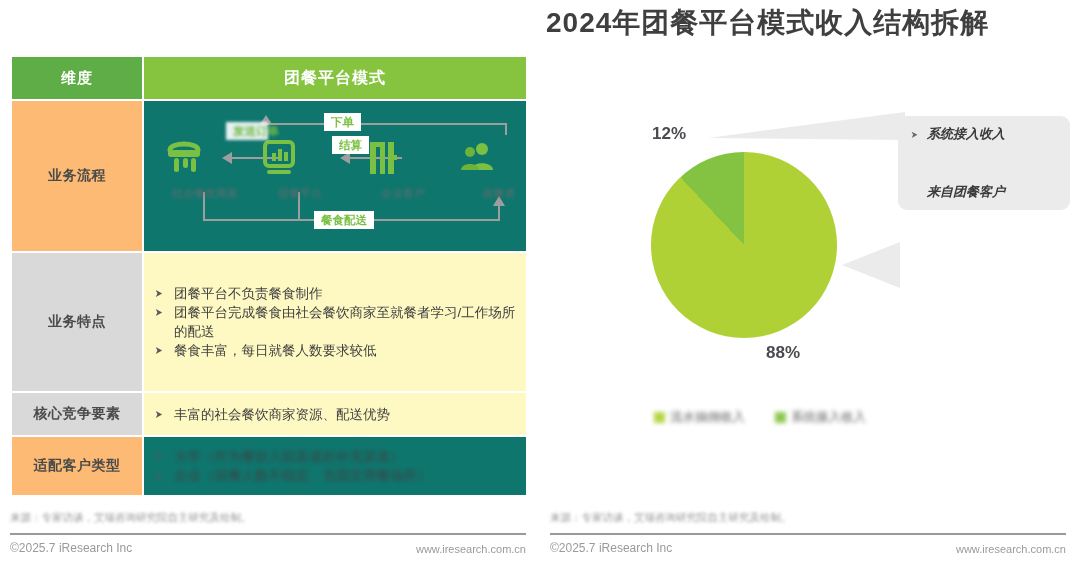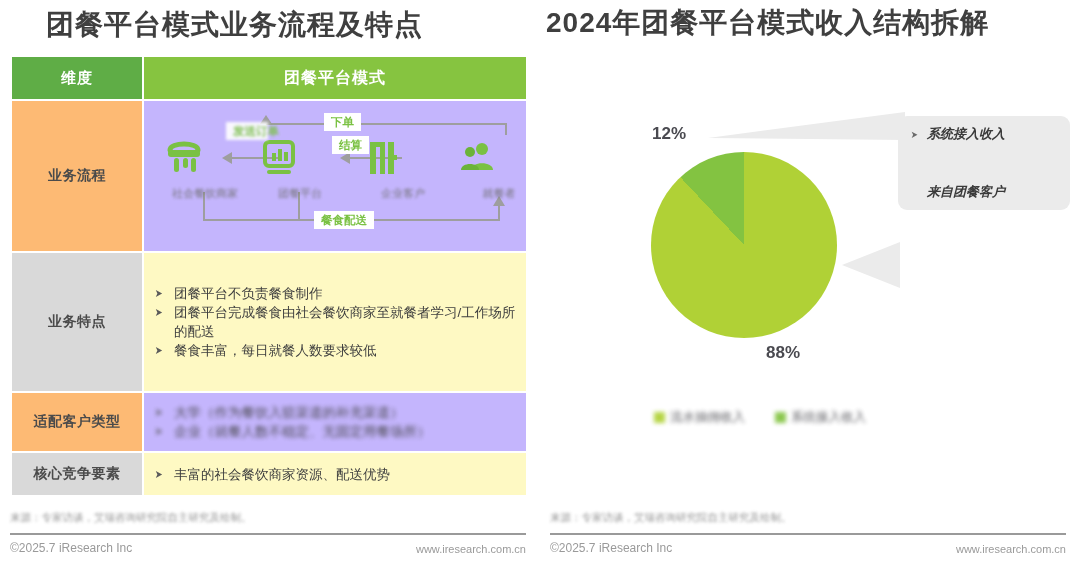--- a/index.html
+++ b/index.html
@@ -59,21 +59,21 @@
   }
   .row-label {
     background: #fdba74;
     color: #4b4b4b;
     font-size: 14px;
     font-weight: bold;
     text-align: center;
     letter-spacing: 0.5px;
   }
   .row-label.alt { background: #d9d9d9; }
-  .row-body { background: #c4b5fd; padding: 8px 10px; }
+  .row-body { background: #0f766e; padding: 8px 10px; }
   .row-body.alt { background: #fef9c3; }
 
   
   .bullets { list-style: none; }
   .bullets li {
     position: relative;
     padding-left: 20px;
     font-size: 13.5px;
     line-height: 19px;
     color: #3f3f3f;
@@ -185,21 +185,20 @@
     font-size: 11px; color: #9a9a9a; white-space: nowrap;
   }
 </style>
 </head>
 <body>
 
 <div class="page">
 
   <div class="panel panel-left">
 
-    <div class="slide-title left">团餐平台模式业务流程及特点</div>
 
     <table class="tbl">
       <colgroup>
           <col style="width:130px">
           <col>
         </colgroup>
       <tbody>
         <tr>
           <td class="th-dim">维度</td>
           <td class="th-mode">团餐平台模式</td>
@@ -297,34 +296,34 @@
           <td class="row-body alt">
             <ul class="bullets">
               <li>团餐平台不负责餐食制作</li>
               <li>团餐平台完成餐食由社会餐饮商家至就餐者学习/工作场所的配送</li>
               <li>餐食丰富，每日就餐人数要求较低</li>
             </ul>
           </td>
         </tr>
 
         <tr>
+          <td class="row-label alt" style="height:42px">核心竞争要素</td>
+          <td class="row-body alt">
+            <ul class="bullets">
+              <li>丰富的社会餐饮商家资源、配送优势</li>
+            </ul>
+          </td>
+        </tr>
+
+        <tr>
           <td class="row-label" style="height:58px">适配客户类型</td>
           <td class="row-body">
             <ul class="bullets blurred">
               <li>大学（作为餐饮入驻渠道的补充渠道）</li>
               <li>企业（就餐人数不稳定、无固定用餐场所）</li>
-            </ul>
-          </td>
-        </tr>
-
-        <tr>
-          <td class="row-label alt" style="height:42px">核心竞争要素</td>
-          <td class="row-body alt">
-            <ul class="bullets">
-              <li>丰富的社会餐饮商家资源、配送优势</li>
             </ul>
           </td>
         </tr>
       </tbody>
     </table>
 
     <div class="footer">
       <div class="src blurred-soft">来源：专家访谈，艾瑞咨询研究院自主研究及绘制。</div>
       <div class="rule"></div>
       <div class="copy">©2025.7 iResearch Inc</div>

